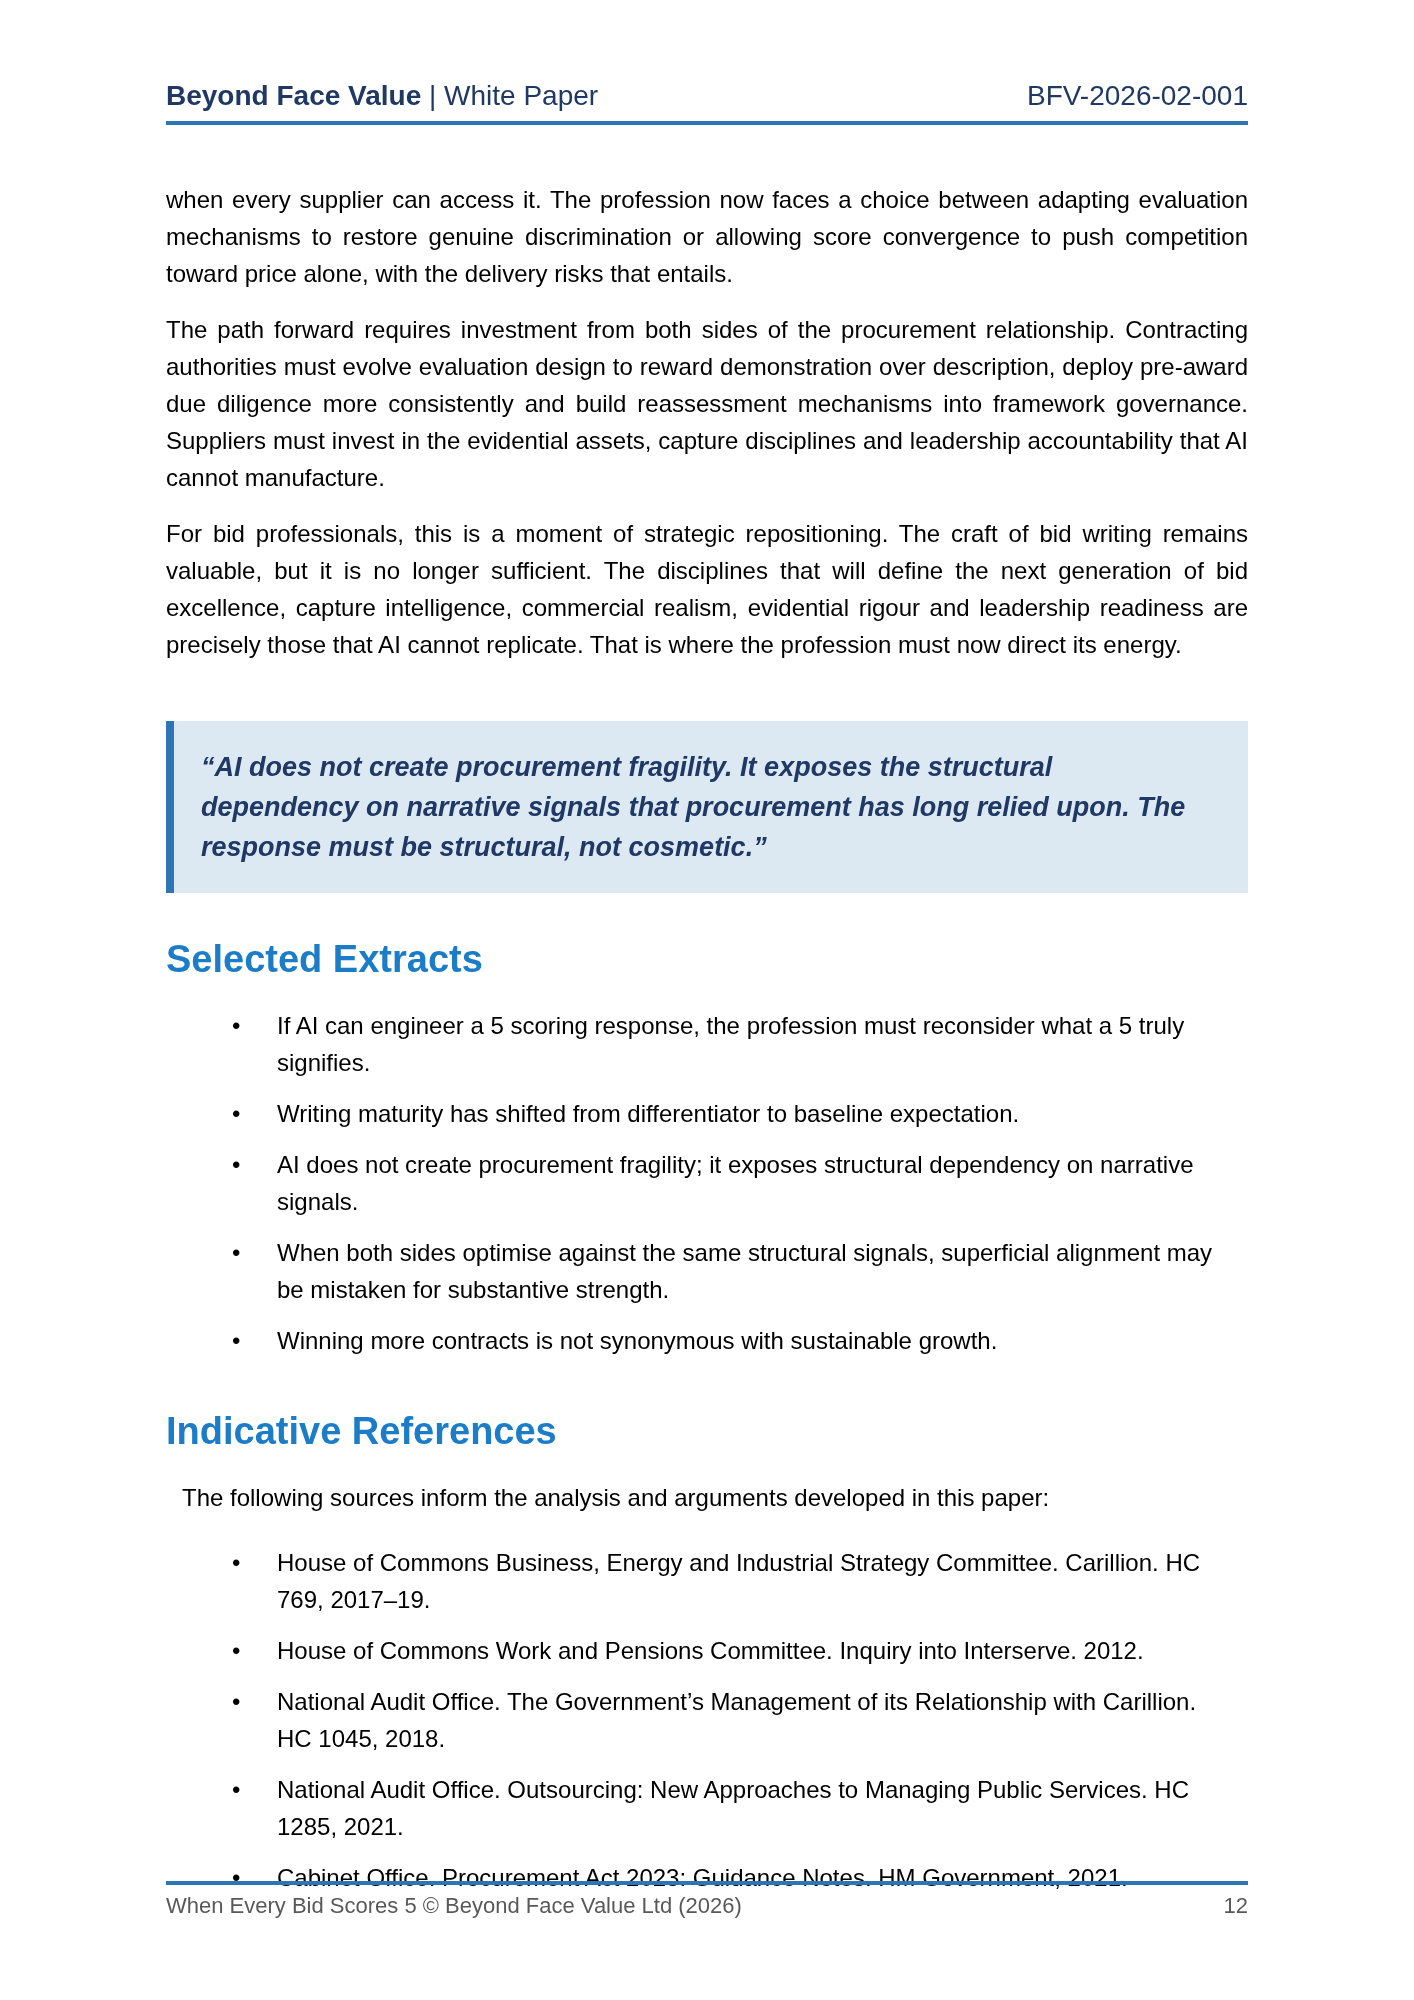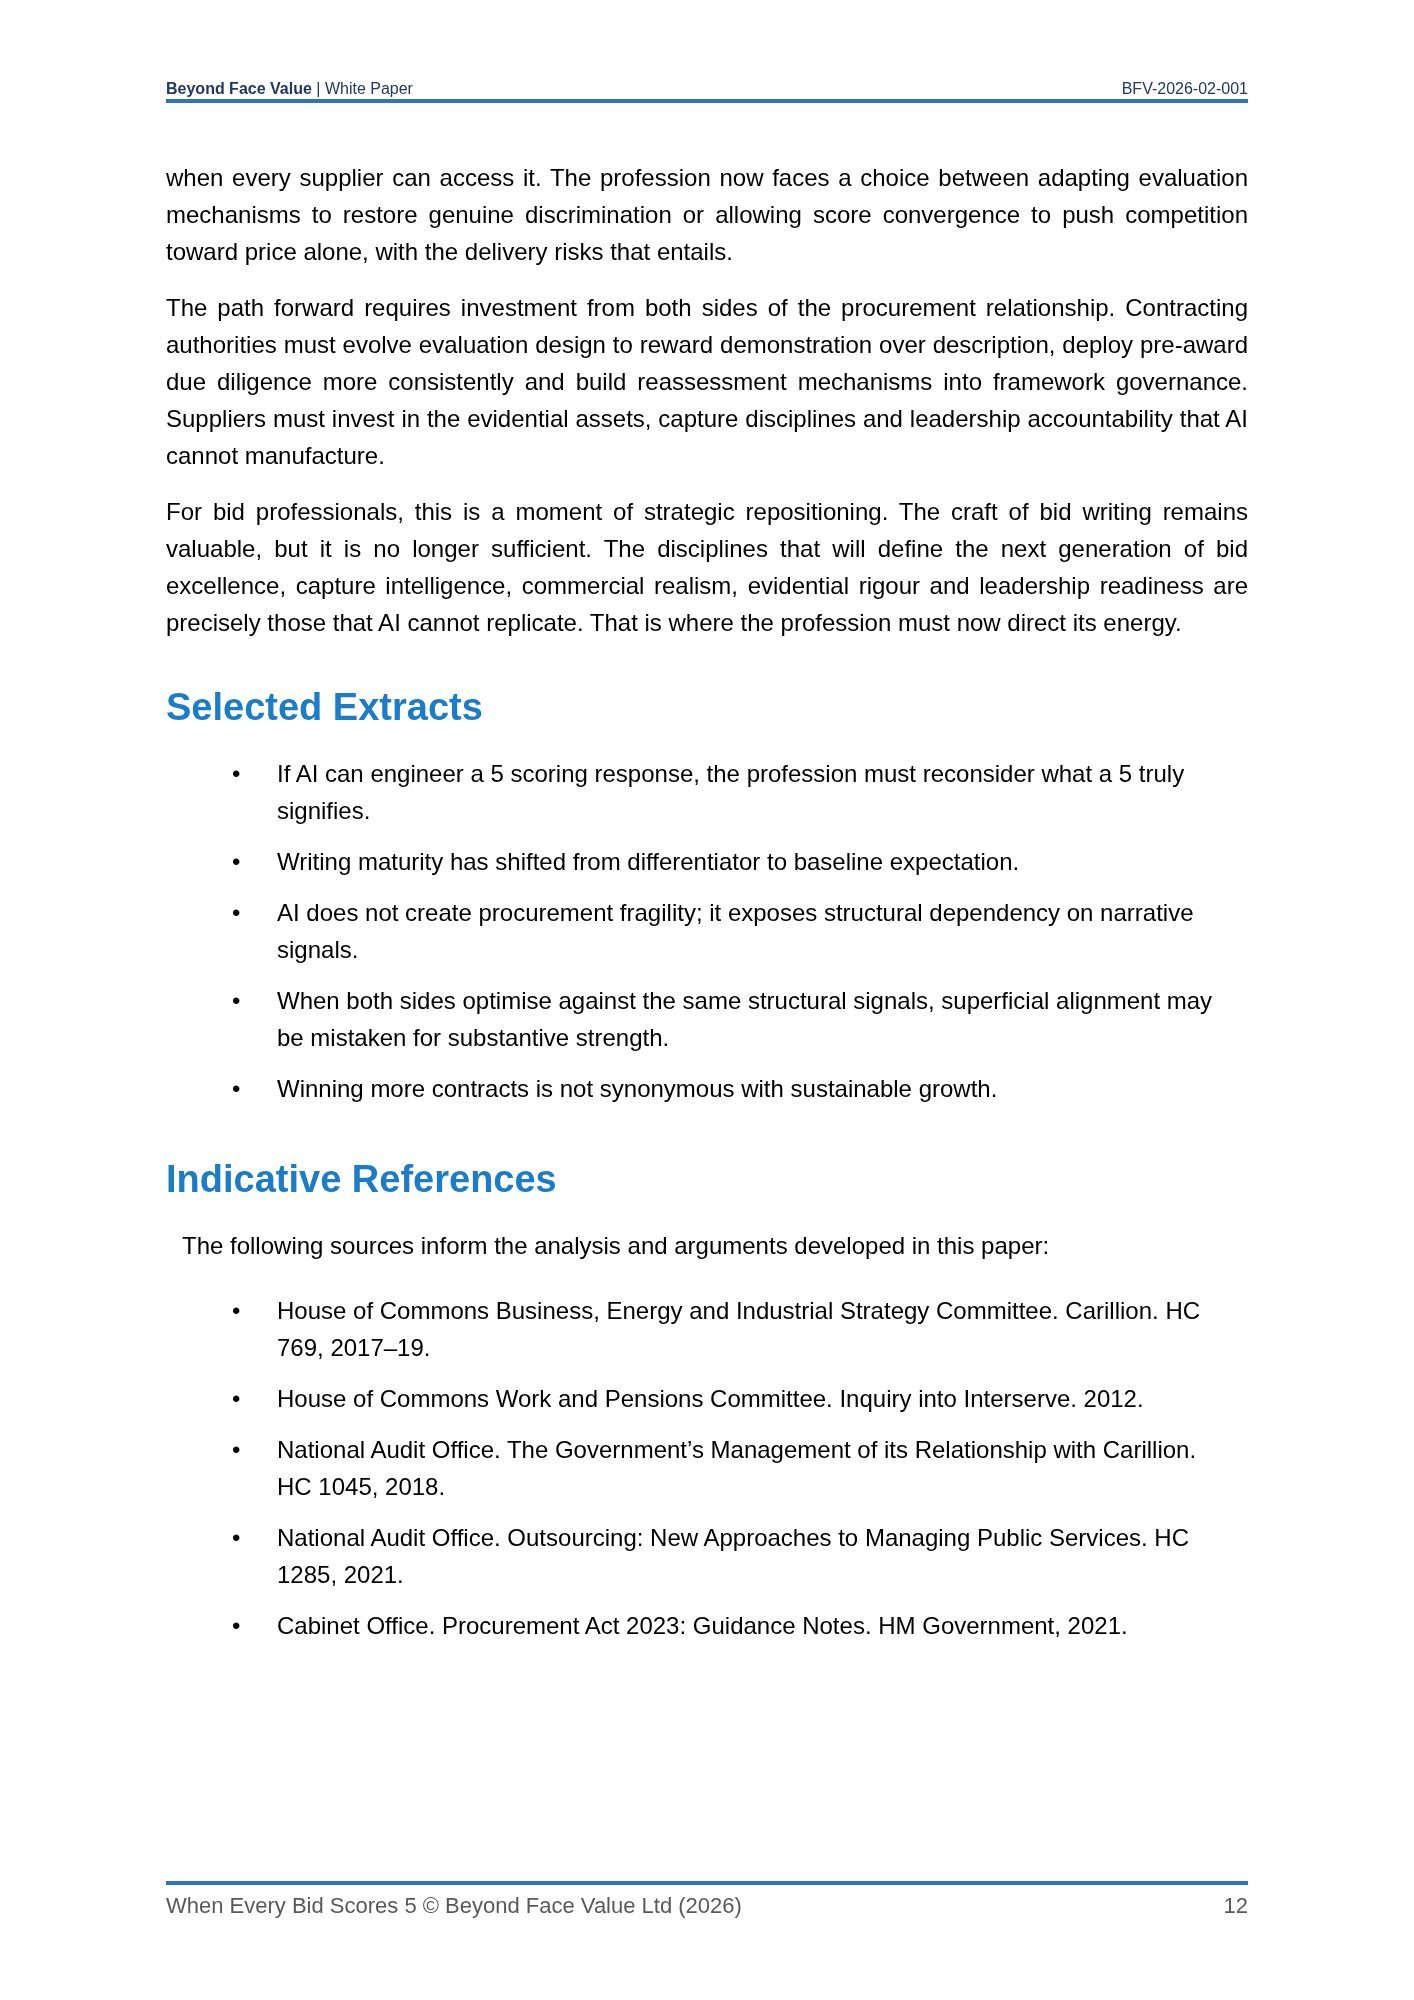--- a/index.html
+++ b/index.html
@@ -14,23 +14,23 @@
     overflow: hidden;
   }
   .content { padding: 0 166px; }
 
   
   .header {
     display: flex;
     justify-content: space-between;
     align-items: flex-end;
     padding-top: 80px;
-    padding-bottom: 1px;
+    padding-bottom: 9px;
     border-bottom: 4px solid #2E75B6;
-    font-size: 16px;
+    font-size: 28px;
     color: #1F3864;
   }
   .header-left { white-space: nowrap; }
   .brand { font-weight: bold; }
   .doc-type { font-weight: normal; }
   .doc-id { font-weight: normal; }
 
   
   .body-par {
     font-size: 24px;
@@ -119,20 +119,23 @@
         <span class="brand">Beyond Face Value</span>
         <span class="doc-type">| White Paper</span>
       </div>
       <div class="doc-id">BFV-2026-02-001</div>
     </div>
 
     <p class="body-par first">when every supplier can access it. The profession now faces a choice between adapting evaluation mechanisms to restore genuine discrimination or allowing score convergence to push competition toward price alone, with the delivery risks that entails.</p>
     <p class="body-par">The path forward requires investment from both sides of the procurement relationship. Contracting authorities must evolve evaluation design to reward demonstration over description, deploy pre-award due diligence more consistently and build reassessment mechanisms into framework governance. Suppliers must invest in the evidential assets, capture disciplines and leadership accountability that AI cannot manufacture.</p>
     <p class="body-par">For bid professionals, this is a moment of strategic repositioning. The craft of bid writing remains valuable, but it is no longer sufficient. The disciplines that will define the next generation of bid excellence, capture intelligence, commercial realism, evidential rigour and leadership readiness are precisely those that AI cannot replicate. That is where the profession must now direct its energy.</p>
 
+    <div class="quote-box">
+      <div class="quote-text">“AI does not create procurement fragility. It exposes the structural dependency on narrative signals that procurement has long relied upon. The response must be structural, not cosmetic.”</div>
+    </div>
 
     <h1 class="section-title">Selected Extracts</h1>
     <ul class="bullets">
       <li><span>If AI can engineer a 5 scoring response, the profession must reconsider what a 5 truly signifies.</span></li>
       <li><span>Writing maturity has shifted from differentiator to baseline expectation.</span></li>
       <li><span>AI does not create procurement fragility; it exposes structural dependency on narrative signals.</span></li>
       <li><span>When both sides optimise against the same structural signals, superficial alignment may be mistaken for substantive strength.</span></li>
       <li><span>Winning more contracts is not synonymous with sustainable growth.</span></li>
     </ul>
 

